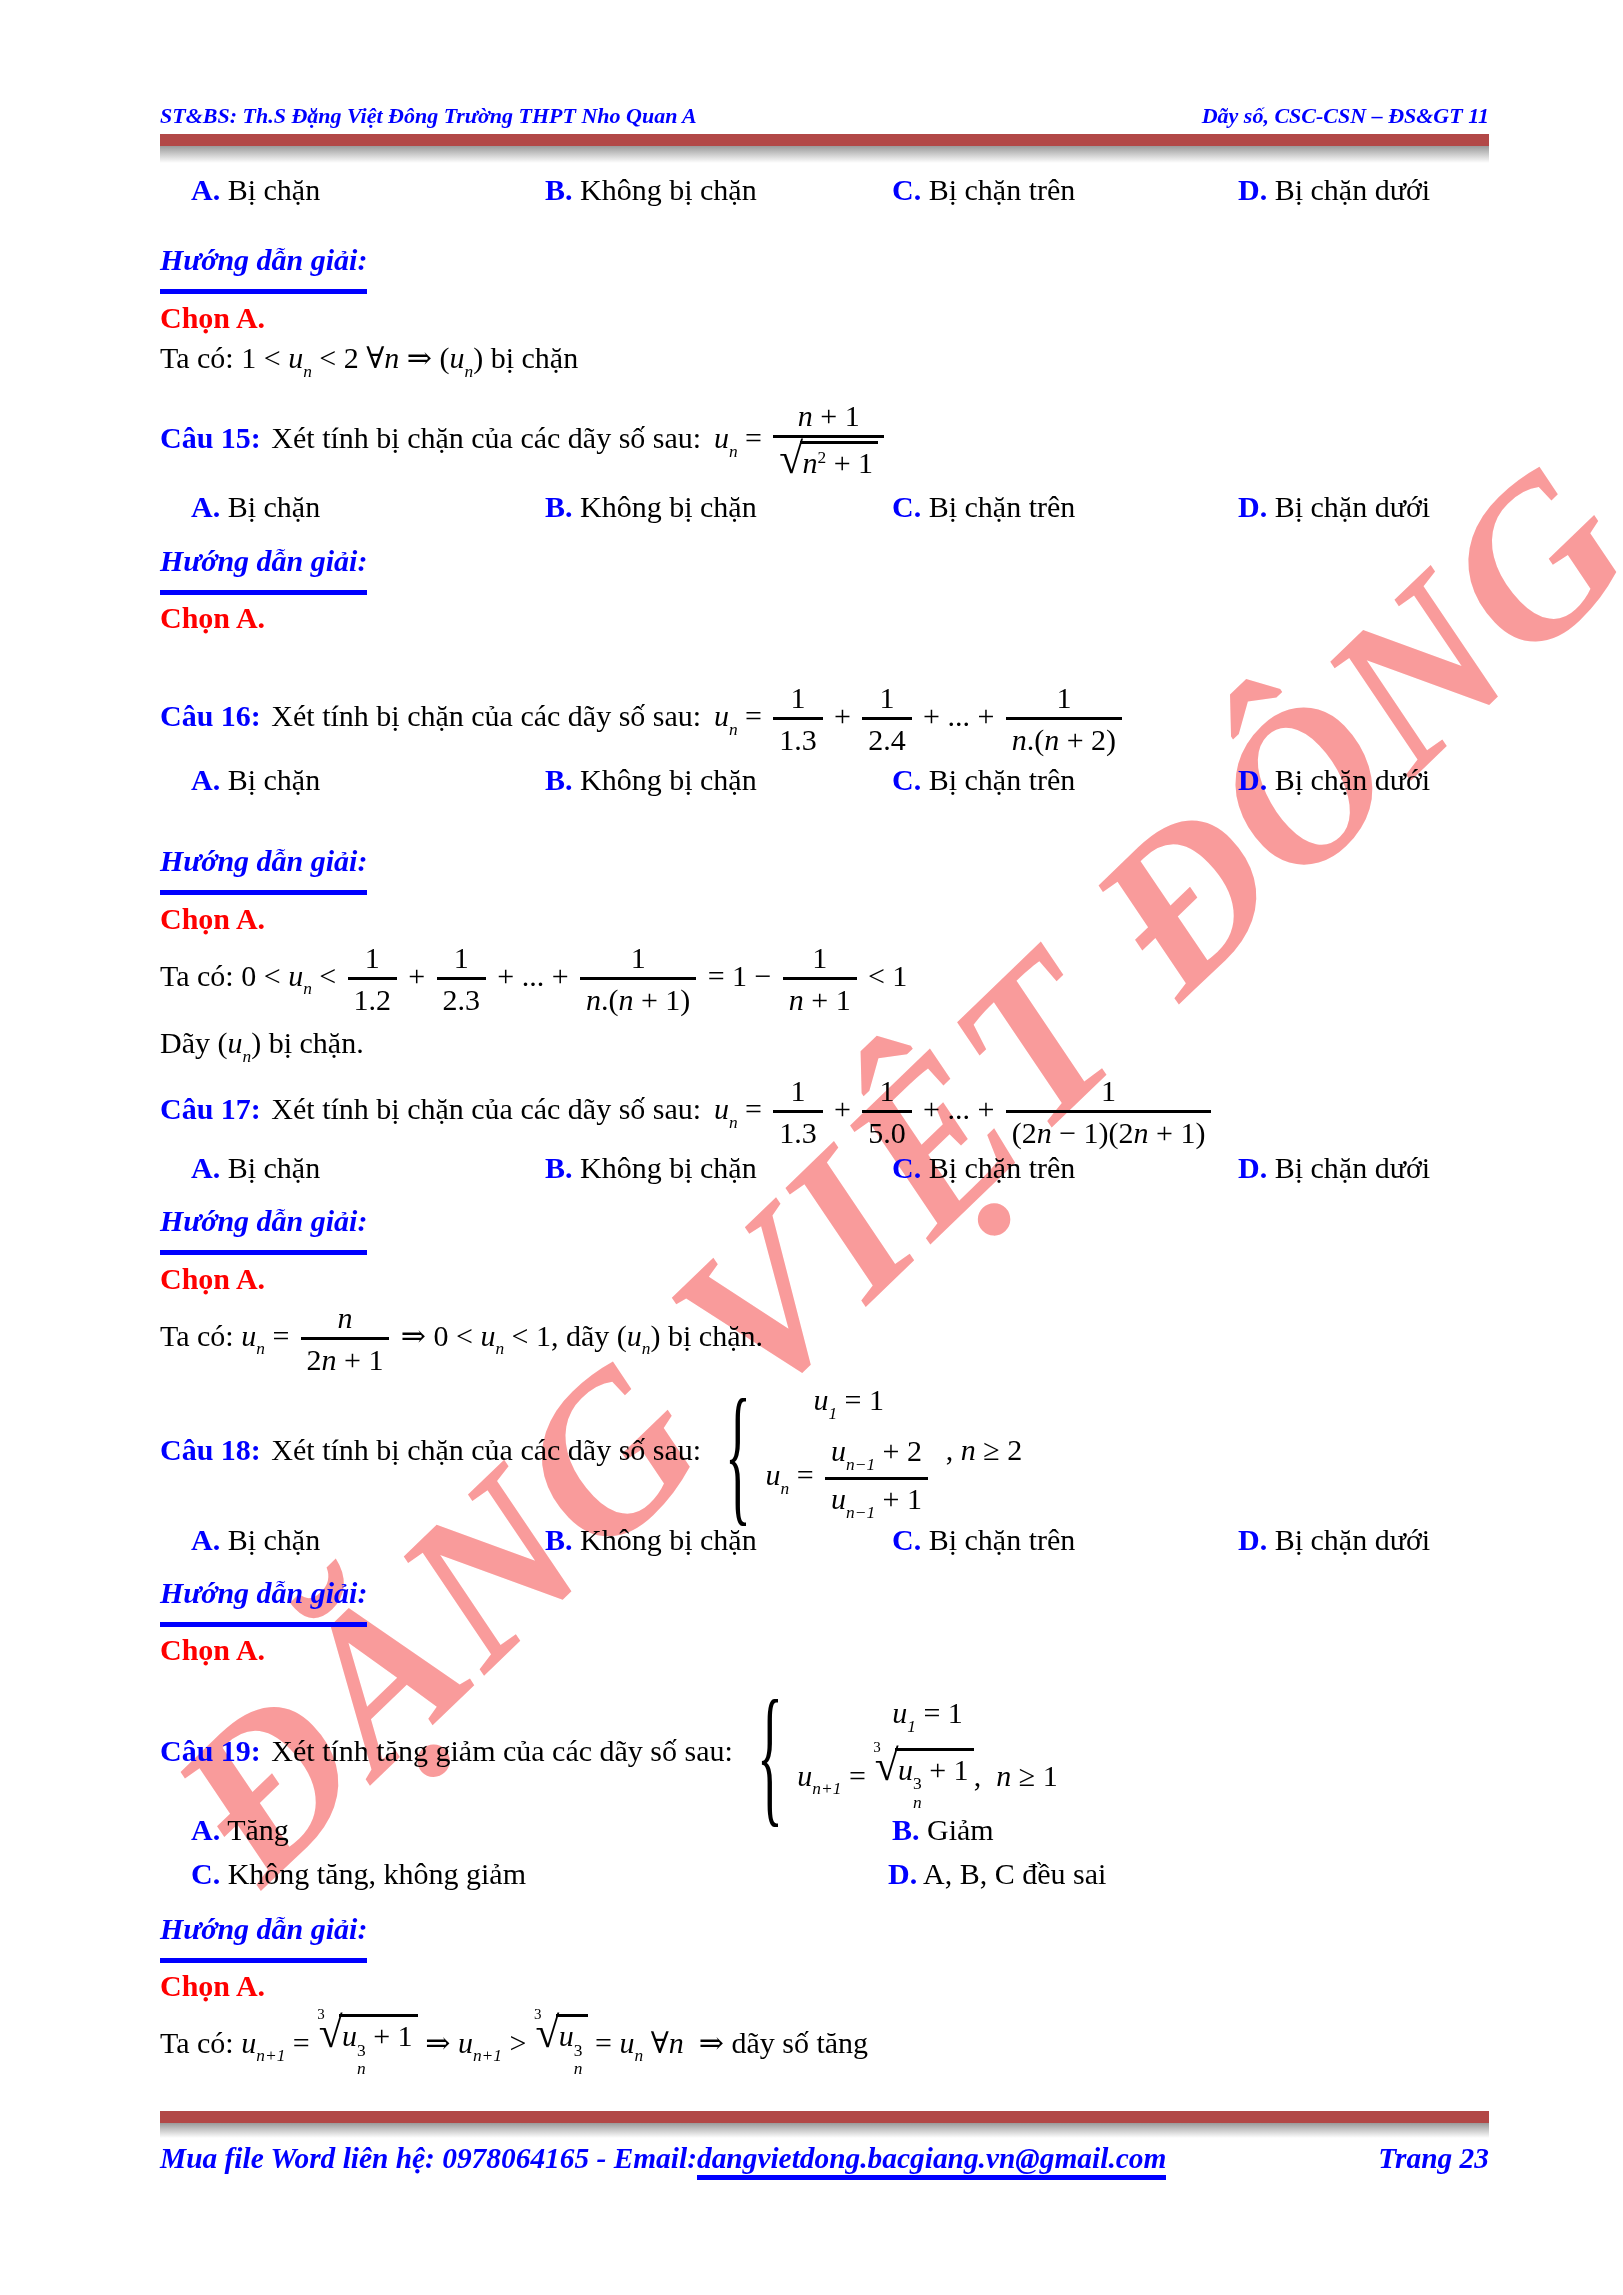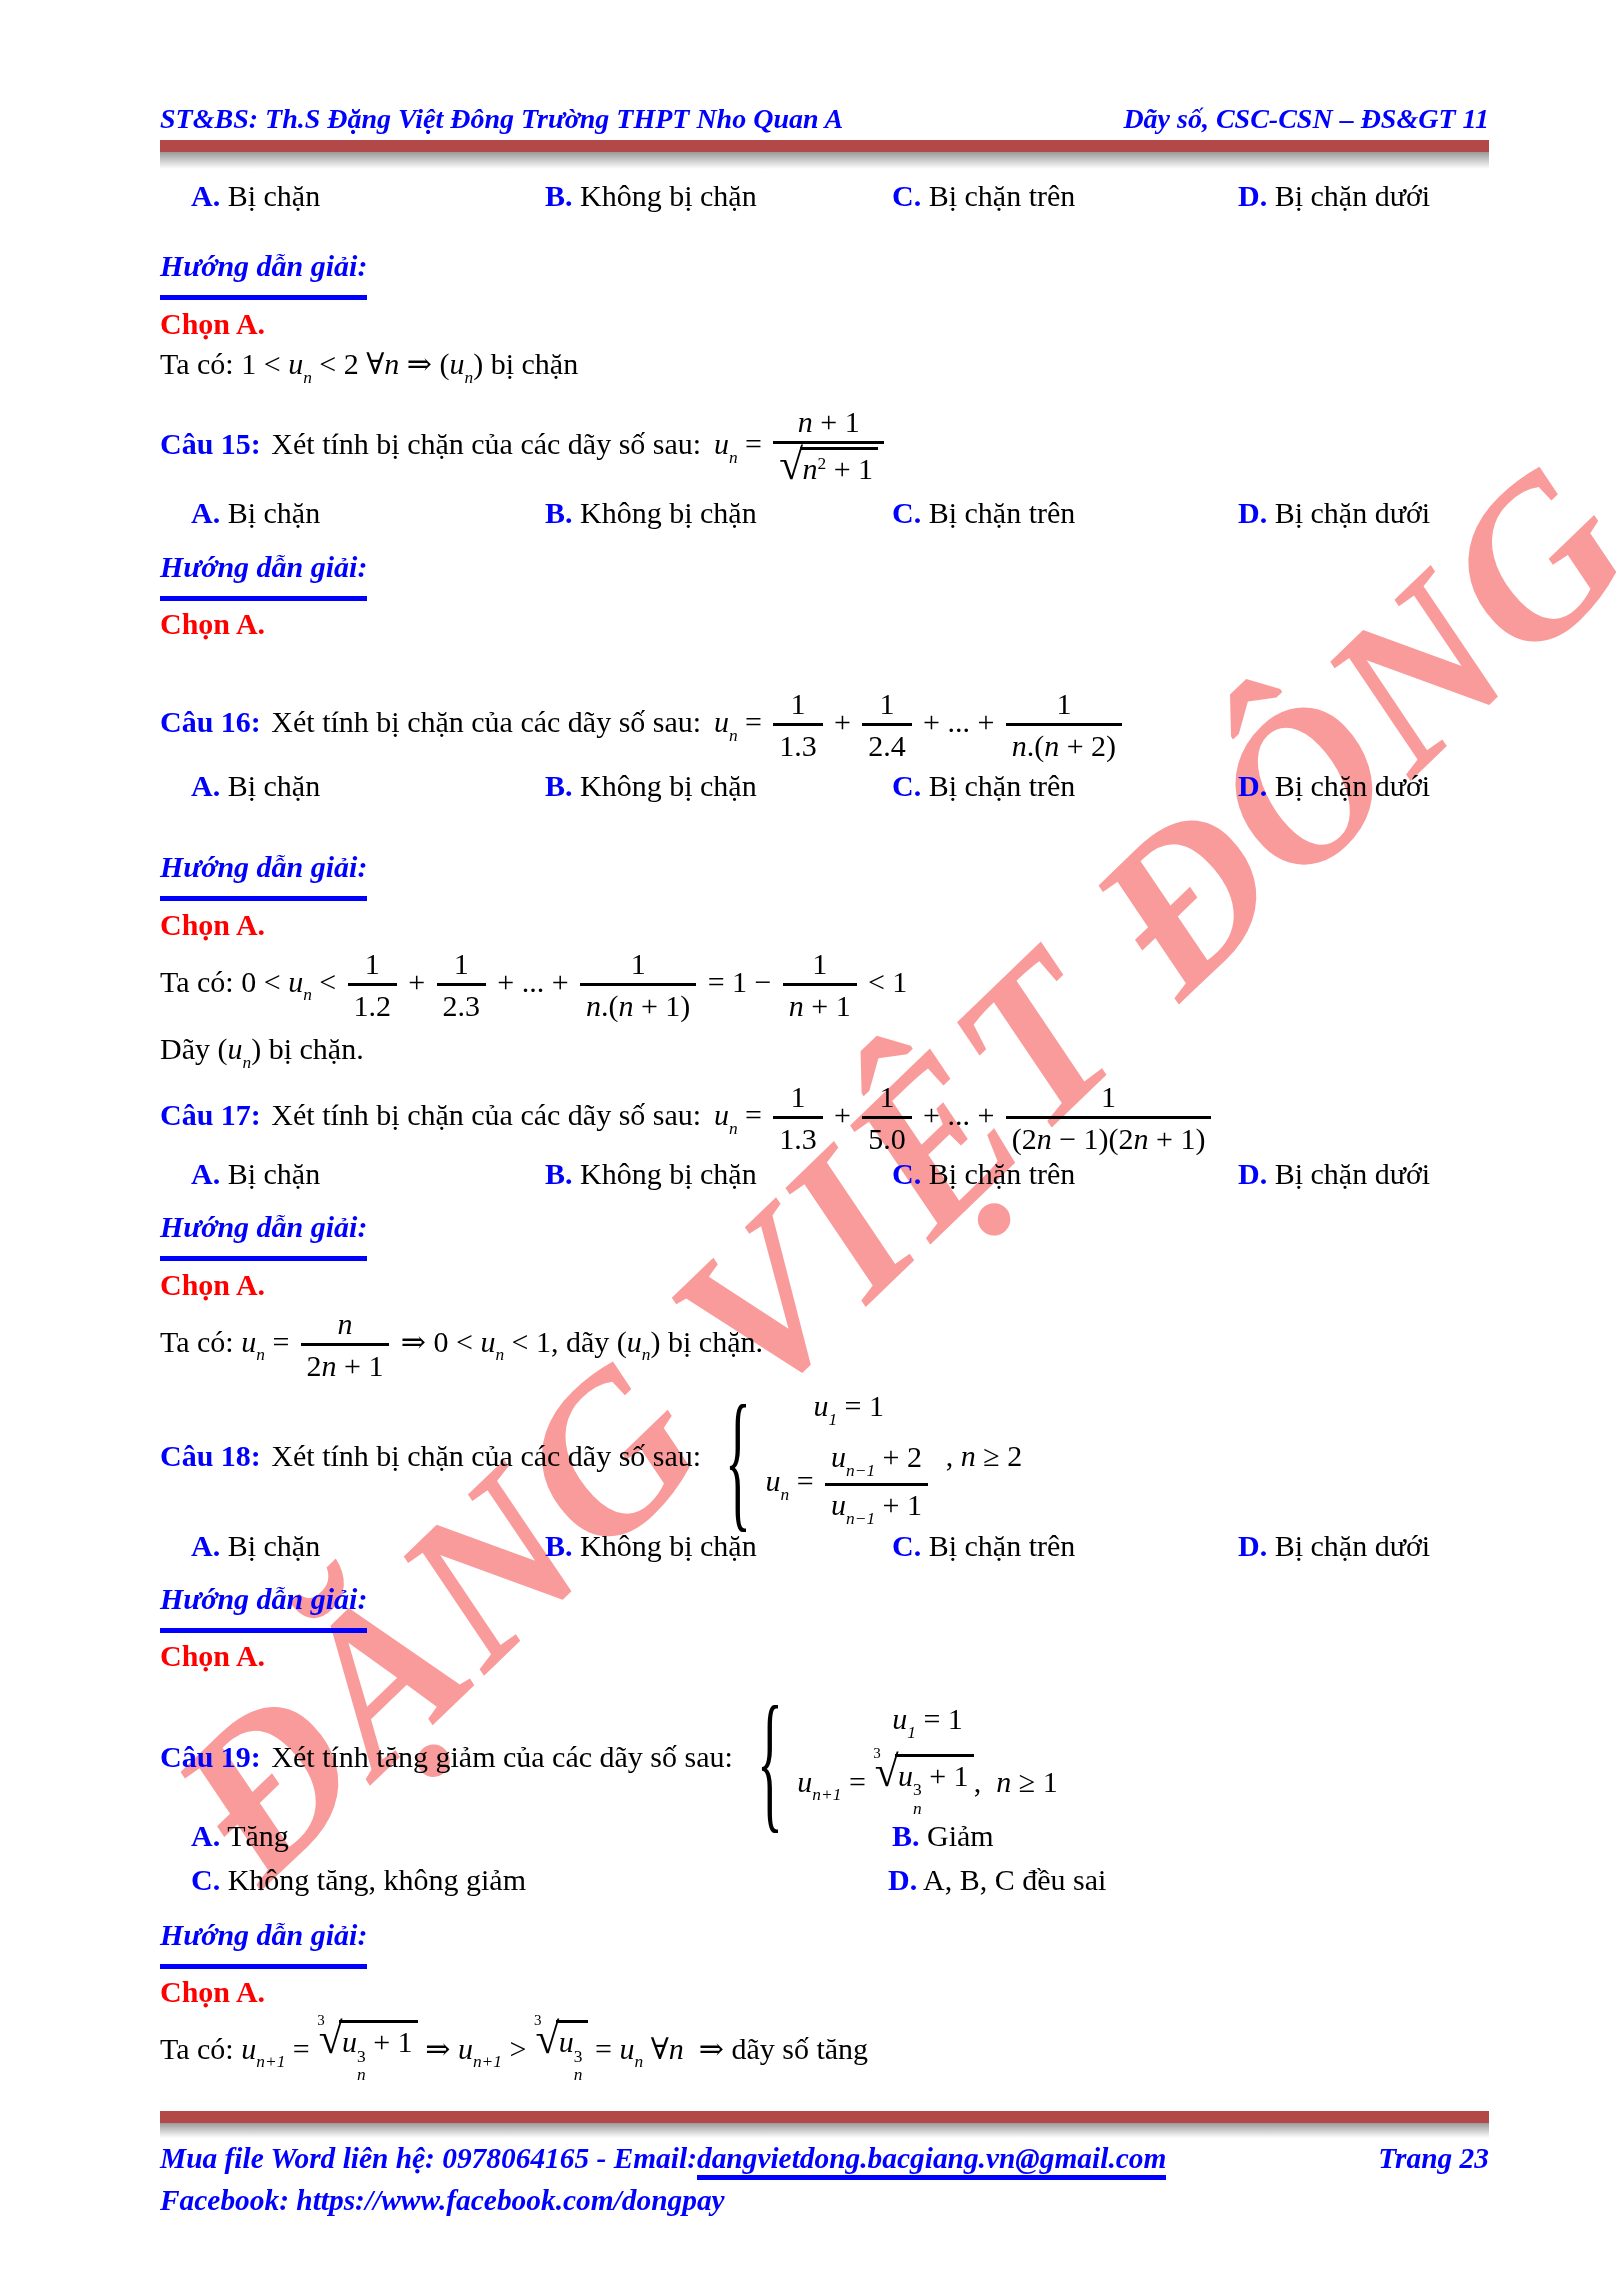--- a/index.html
+++ b/index.html
@@ -3,21 +3,21 @@
 <meta charset="utf-8">
 <style>
   html,body{margin:0;padding:0;background:#888;}
   .page{position:relative;width:1623px;height:2295px;background:#ffffff;overflow:hidden;
         font-family:"Liberation Serif","DejaVu Serif",serif;font-size:30px;color:#000;}
   .wm{position:absolute;left:903px;top:1171px;transform:translate(-50%,-50%) rotate(-44deg);
       font-weight:bold;font-style:italic;font-size:216px;letter-spacing:5.2px;white-space:nowrap;
       color:var(--wm,#f98a8a);opacity:.85;z-index:0;}
   .content{position:absolute;left:0;top:0;right:0;padding:103px 134px 0 160px;z-index:1;}
   .hdr{display:flex;justify-content:space-between;align-items:baseline;
-       color:var(--blue,#0000ff);font-weight:bold;font-style:italic;font-size:28px;white-space:nowrap;}
+       color:var(--blue,#0000ff);font-weight:bold;font-style:italic;font-size:22px;white-space:nowrap;}
   .rule{height:11.8px;background:var(--bar,#b24847);margin-top:5.2px;}
   .ruleshadow{height:17px;background:linear-gradient(#9a9a9a,rgba(255,255,255,0));}
   .opts{position:relative;margin:6.5px 0 0;text-decoration:underline;}
   .opt{position:absolute;white-space:nowrap;}
   .ol{color:var(--blue,#0000ff);font-weight:bold;}
   .hdg-wrap{margin:26px 0 0;}
   .hdg{display:inline-block;color:var(--blue,#0000ff);font-weight:bold;font-style:italic;
        border-bottom:5.2px solid var(--blue,#0000ff);padding-bottom:12px;}
   .tight{margin-top:9.2px;}
   .chon{color:var(--chon,#ff0000);font-weight:bold;margin:6.5px 0 0;}
@@ -229,19 +229,15 @@
 
   <div class="footer">
     <div class="frule"></div>
     <div class="fruleshadow"></div>
     <div class="fl1">
       <span>Mua file Word liên hệ: 0978064165 - Email: </span>
       <a href="#" class="femail">dangvietdong.bacgiang.vn@gmail.com</a>
       <span class="fspacer"></span>
       <span>Trang 23</span>
     </div>
-    <div class="fl2">
-      <span>Facebook: </span>
-      <a href="#" class="flink">https://www.facebook.com/dongpay</a>
-    </div>
   </div>
 </div>
 
 
 </body></html>

